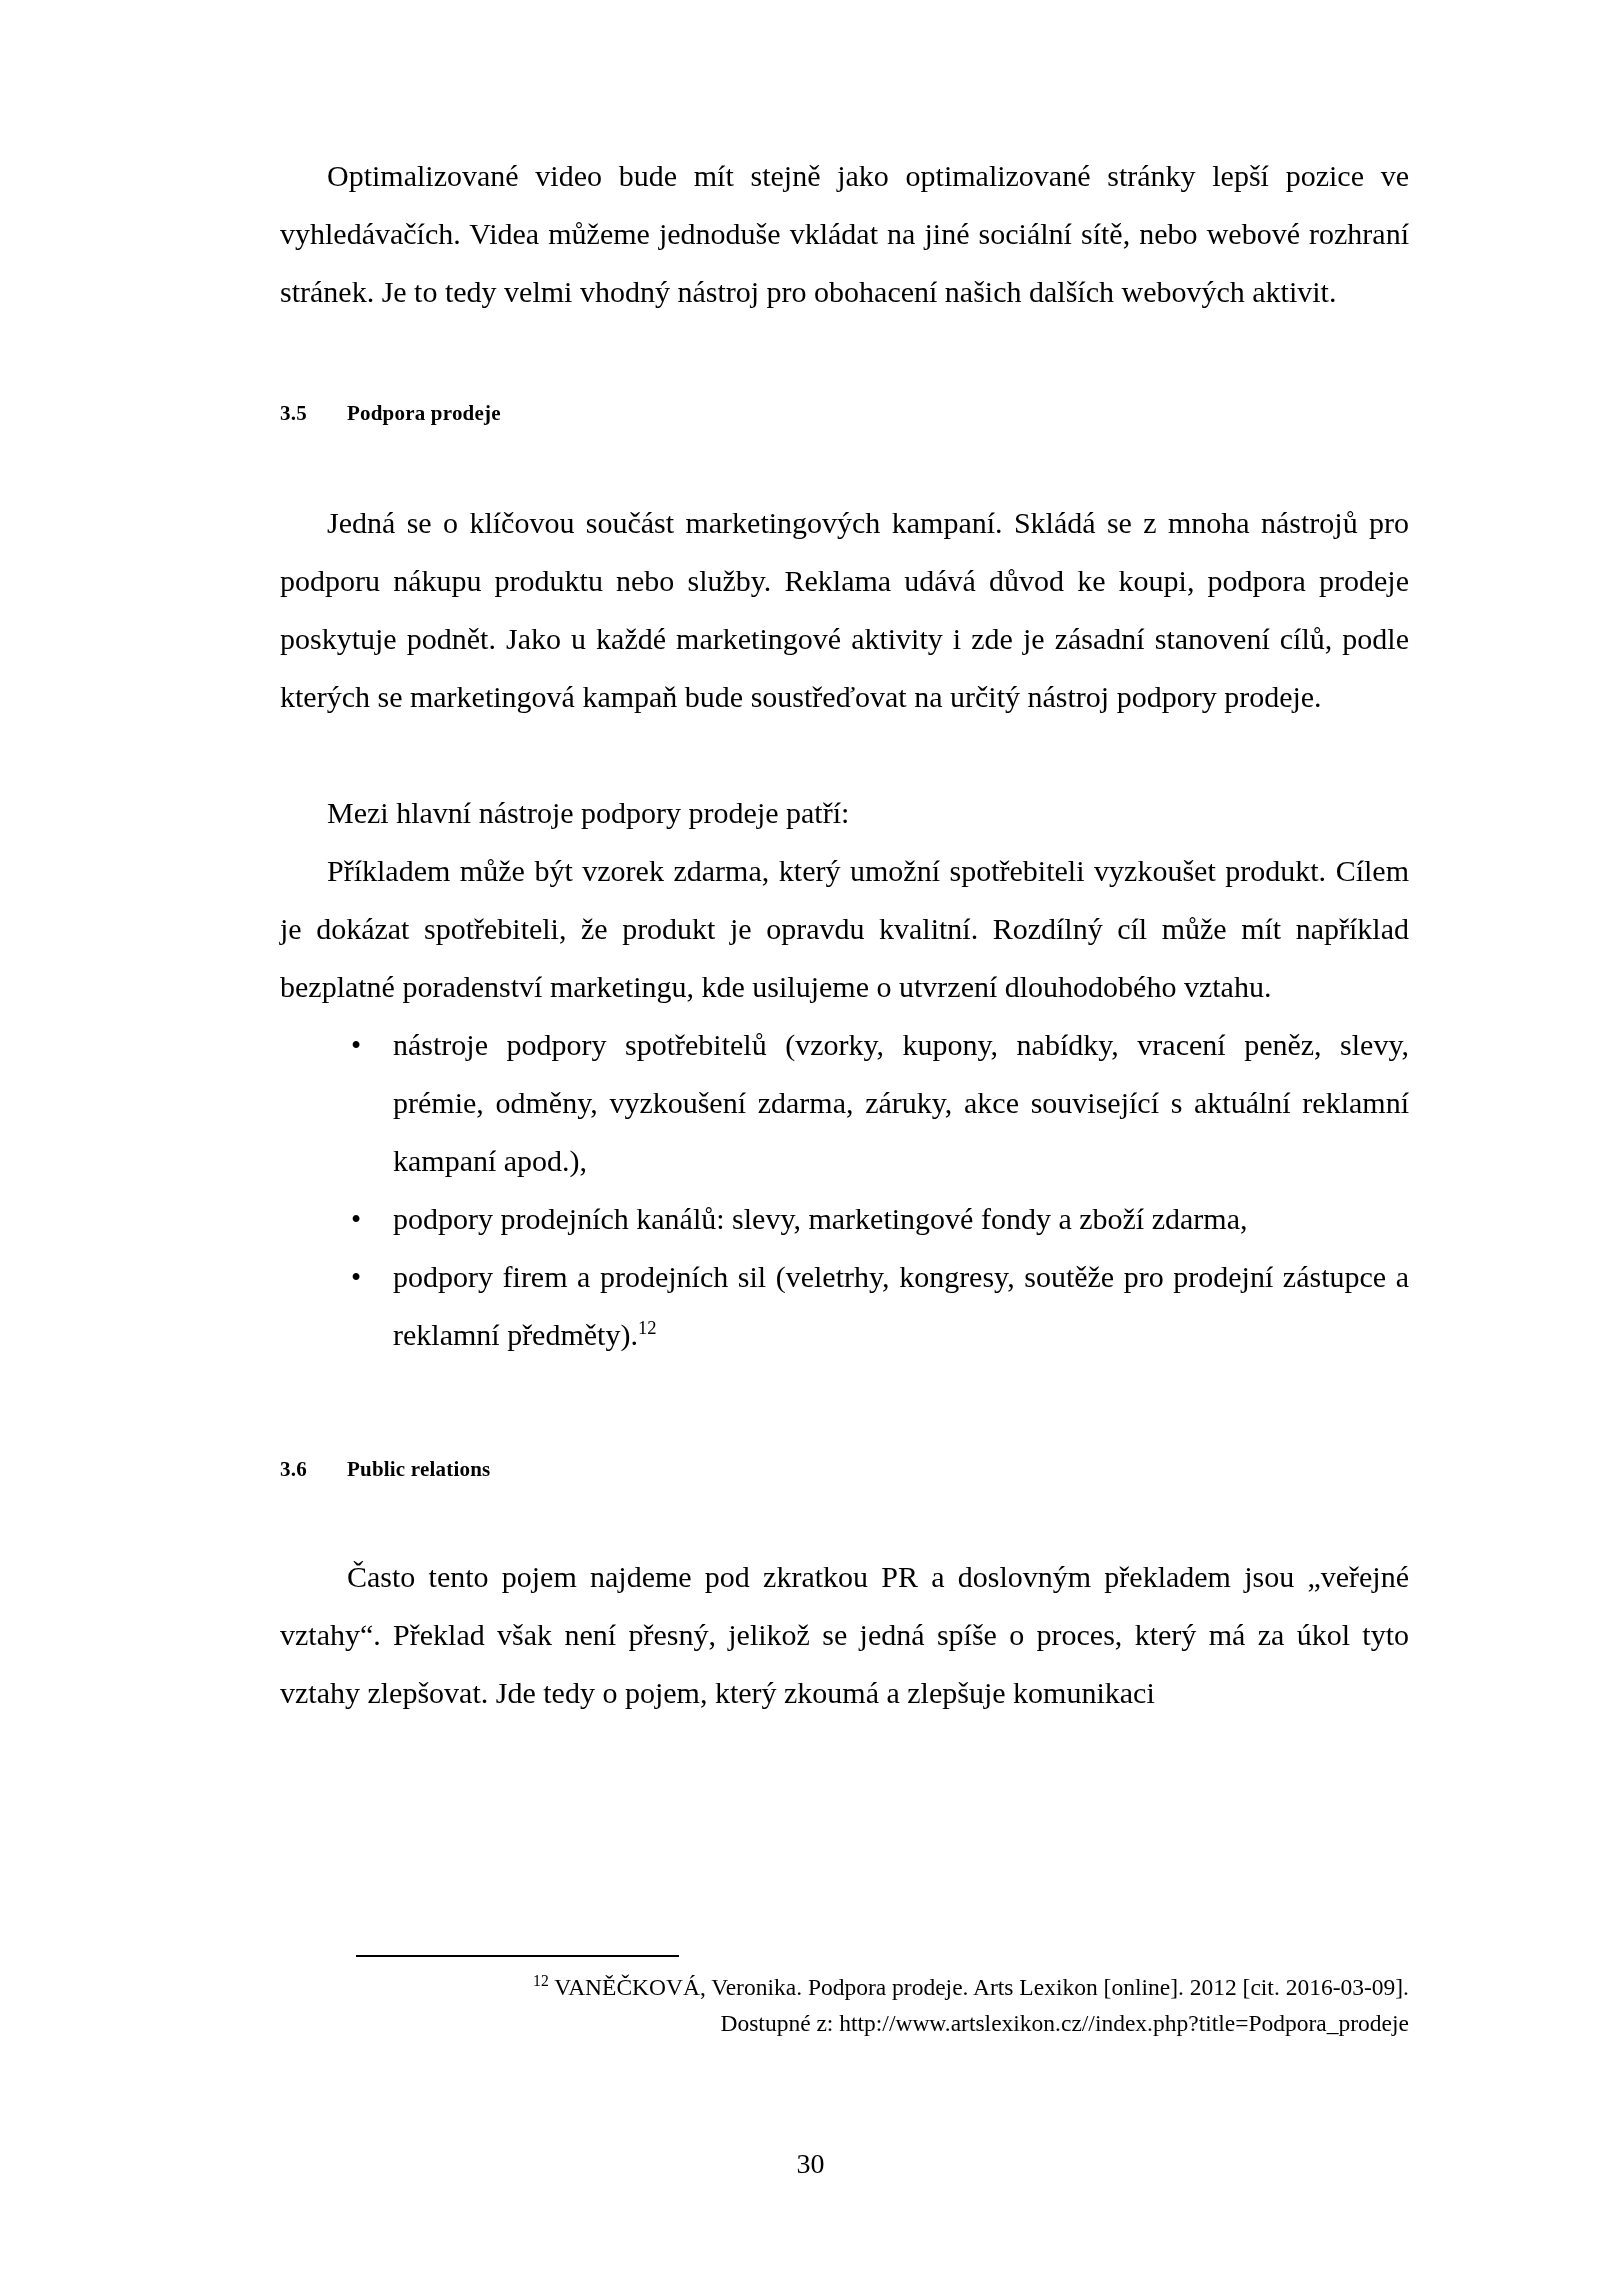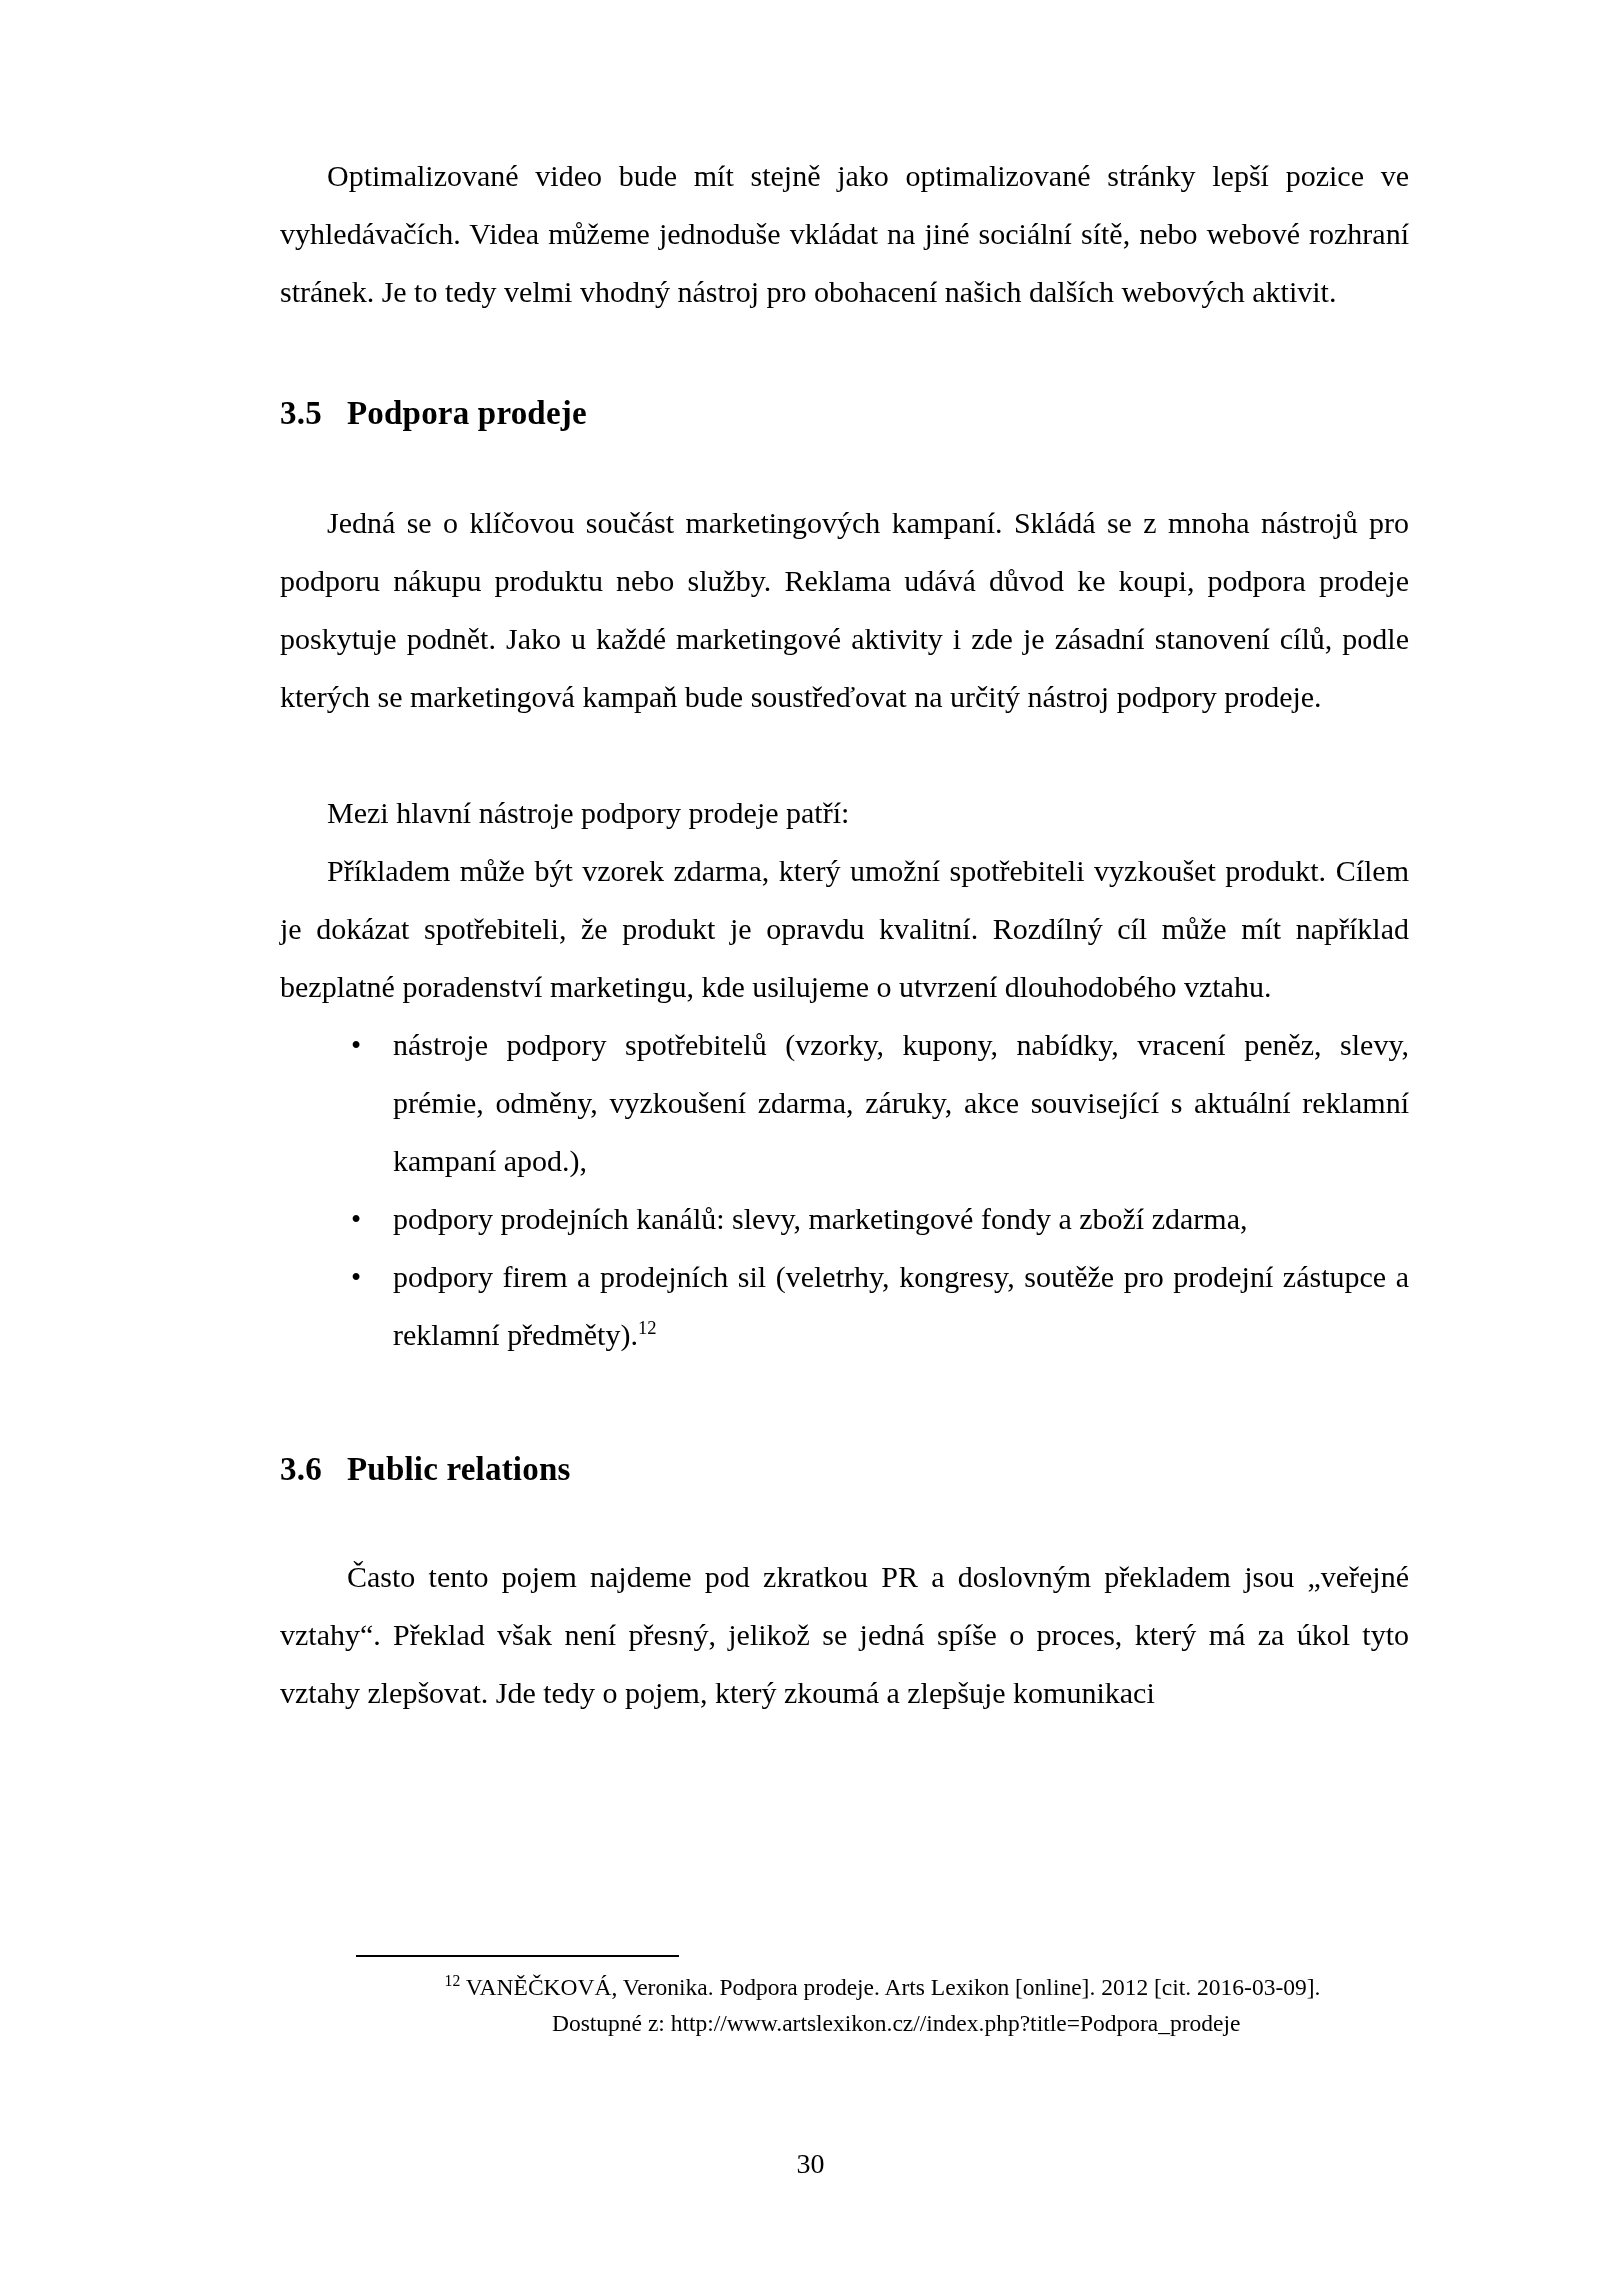--- a/index.html
+++ b/index.html
@@ -41,21 +41,21 @@
   .para-indent {
     text-indent: 47px;
   }
   .para-indent-lg {
     text-indent: 67px;
   }
   .para-gap-top {
     margin-top: 58px;
   }
   h2 {
-    font-size: 33px;
+    font-size: 21px;
     font-weight: bold;
     line-height: 39px;
     margin: 0;
     letter-spacing: 0.2px;
   }
   h2 .num {
     display: inline-block;
     width: 67px;
   }
   .sec35 {
@@ -99,21 +99,21 @@
     width: 323px;
     height: 0;
     border-top: 2px solid #000;
     margin: 0 0 11.8px 76px;
   }
   .footnote {
     font-size: 23.5px;
     line-height: 36px;
     margin: 0;
     padding-left: 76px;
-    text-align: center;
+    text-align: right;
   }
   .footnote .fn-line2 {
     display: block;
     padding-left: 27.4px;
   }
   .footnote sup {
     font-size: 15.7px;
   }
   .page-number {
     position: absolute;

